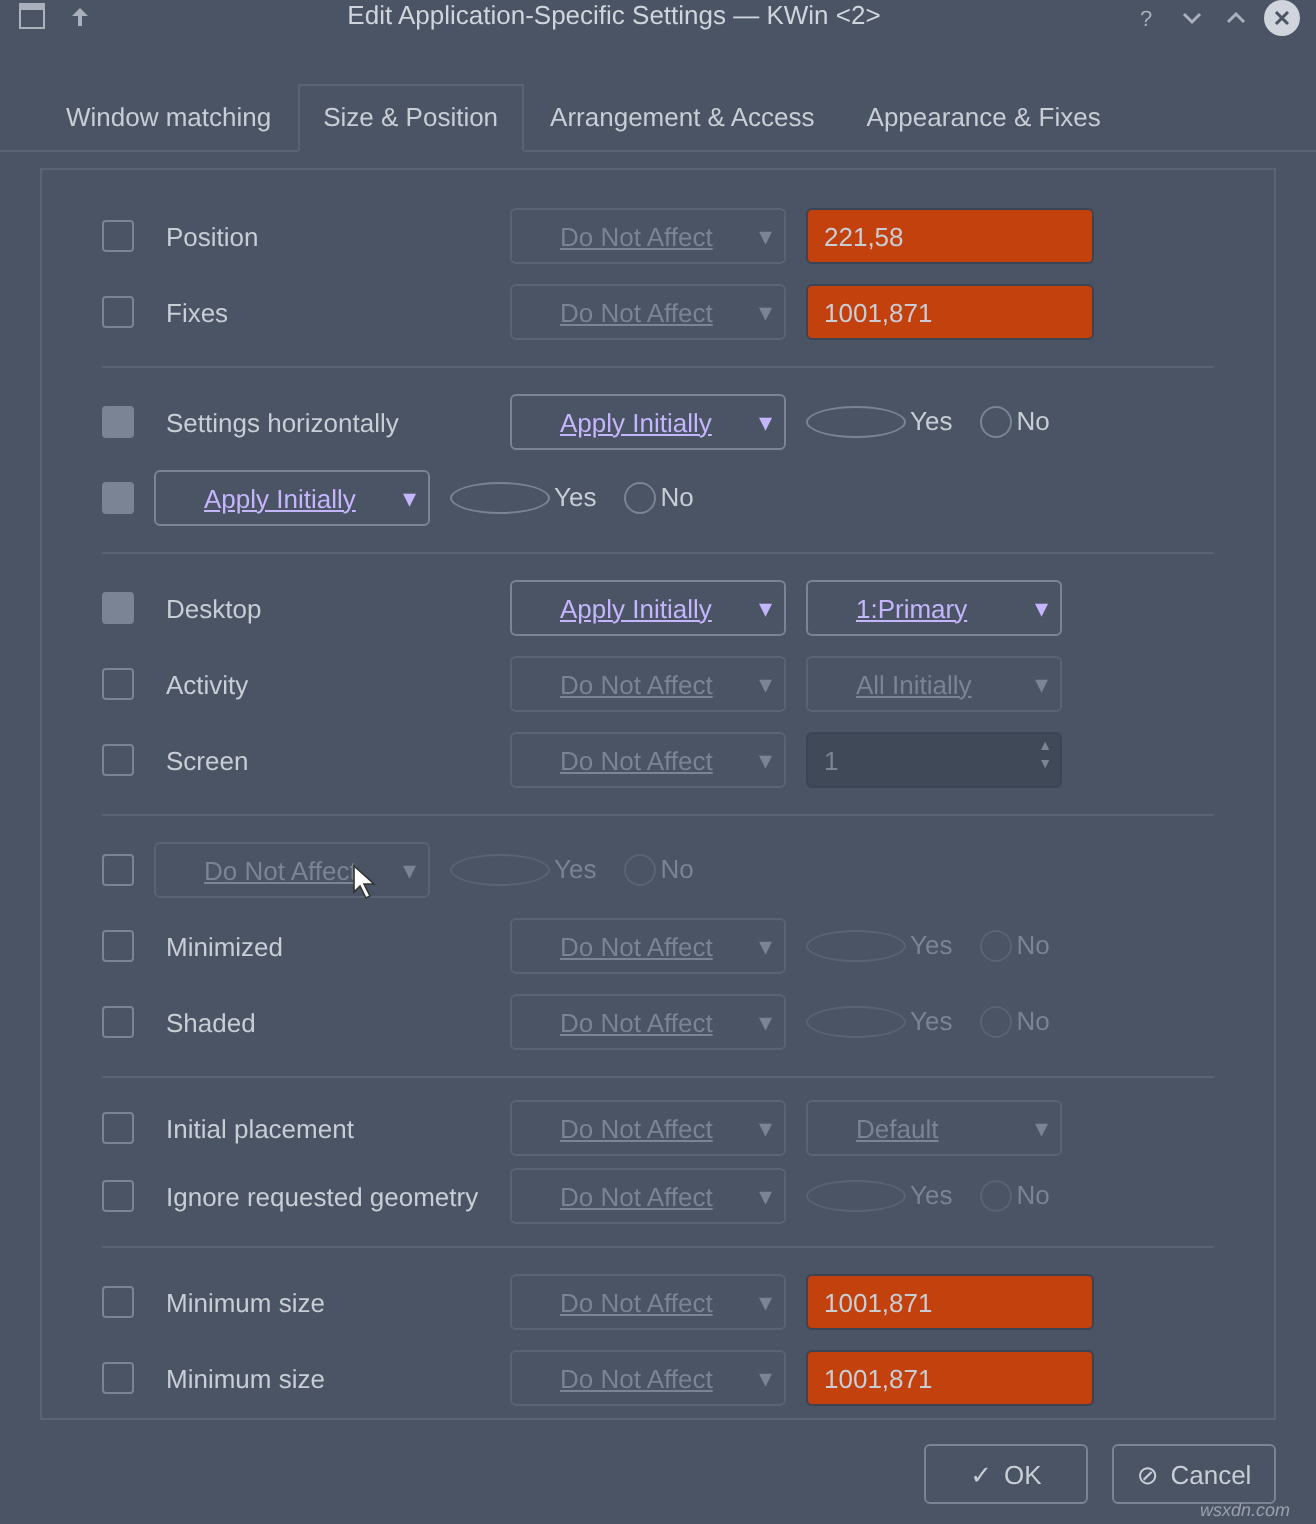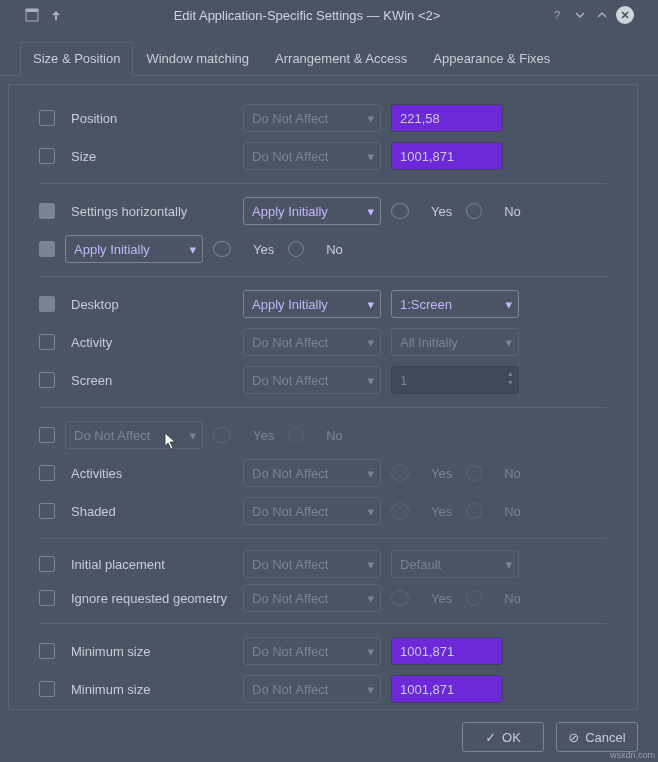--- a/index.html
+++ b/index.html
@@ -6,22 +6,22 @@
 body {
   width: 658px; height: 762px;
   background: #4a5464;
   font-family: sans-serif;
   font-size: 13px;
   color: #c8cdd6;
   overflow: hidden;
 }
 .titlebar {
   height: 30px;
-  display: flex; align-items: center;
-  padding: 0 24px;
+  display: flex; align-items: flex-start;
+  padding: 0 8px;
 }
 .tb-left { display: flex; gap: 8px; align-items: center; }
 .tb-icon { width: 16px; height: 16px; display:flex; align-items:center; justify-content:center; }
 .tb-title { flex: 1; text-align: center; color: #d0d5dd; font-size: 13px; }
 .tb-right { display: flex; gap: 6px; align-items: center; }
 .close-btn {
   width: 18px; height: 18px; border-radius: 50%;
   background: #d0d5dd; color:#4a5464;
   display:flex;align-items:center;justify-content:center;
   font-size:11px; font-weight:bold;
@@ -36,21 +36,21 @@
   color: #c8cdd6;
   border: 1px solid transparent;
   cursor: pointer;
 }
 .tab.active {
   border: 1px solid #5a6374;
   border-bottom: 1px solid #4a5464;
   margin-bottom: -1px;
 }
 .panel {
-  margin: 8px 20px 12px 8px;
+  margin: 8px 20px 12px 20px;
   border: 1px solid #5a6374;
   padding: 14px 30px 14px 30px;
   height: 626px;
   overflow: hidden;
 }
 .row {
   display: flex; align-items: center;
   height: 38px;
   gap: 10px;
 }
@@ -65,41 +65,42 @@
 .lbl {
   width: 168px;
   flex-shrink: 0;
   padding-left: 6px;
 }
 .sel {
   width: 138px; height: 28px;
   border: 1px solid #5a6374;
   border-radius: 3px;
   display: flex; align-items: center;
-  padding: 0 8px;
+  padding: 0 24px;
   flex-shrink: 0;
   position: relative;
+  text-decoration: underline;
 }
 .sel.enabled { border-color:#7a8494; color:#c4b5fd;}
 .sel .caret {
   position: absolute; right: 6px; top: 50%; transform: translateY(-50%);
 }
 .disabled { color: #7a8494; }
 .txt {
-  width: 112px; height: 28px;
+  width: 144px; height: 28px;
   border: 1px solid #3a4454;
-  background: #6d28d9;
+  background: #c2410c;
   border-radius: 3px;
   display: flex; align-items: center;
   padding: 0 8px;
   flex-shrink: 0;
 }
 .radios { display: flex; gap: 14px; align-items:center; }
 .radio {
-  display:flex; align-items:center; gap:22px;
+  display:flex; gap:2px;
 }
 .rdot {
   width:16px; height:16px; border-radius:50%;
   border: 1.5px solid #7a8494;
   display:flex;align-items:center;justify-content:center;
 }
 .rdot.sel::after { content:''; width:8px;height:8px;border-radius:50%;background:#c8cdd6;}
 .rdot.disabled { border-color:#5a6374; }
 .rdot.disabled.sel::after { background:#5a6374; }
 .sel.wide { width: 128px; }
@@ -125,22 +126,22 @@
   display:flex;justify-content:flex-end;gap:12px;
   padding: 0 20px;
 }
 .btn {
   width: 82px; height:30px;
   border:1px solid #7a8494;
   border-radius:3px;
   display:flex;align-items:center;justify-content:center;gap:6px;
 }
 .watermark {
-  position:absolute; right:3px; bottom:2px;
-  font-size:9px; color:#9aa0ac;
+  position:absolute; right:13px; bottom:2px;
+  font-size:9px; color:#9aa0ac;font-style:italic;
 }
 svg { display:block; }
 </style>
 </head>
 <body>
 
 <div class="titlebar">
   <div class="tb-left">
     <span class="tb-icon">
       <svg width="14" height="14" viewBox="0 0 14 14">
@@ -169,40 +170,40 @@
     <span class="tb-icon">
         <svg width="12" height="12">
           <path d="M2 8 L6 4 L10 8" fill="none" stroke="#aab0bc" stroke-width="1.5"></path>
         </svg>
       </span>
     <span class="close-btn">✕</span>
   </div>
 </div>
 
 <div class="tabs">
+  <div class="tab">Window matching</div>
   <div class="tab active">Size &amp; Position</div>
-  <div class="tab">Window matching</div>
   <div class="tab">Arrangement &amp; Access</div>
   <div class="tab">Appearance &amp; Fixes</div>
 </div>
 
 <div class="panel" style="position:relative;">
 
   <div class="row">
     <div class="chk"></div>
     <div class="lbl">Position</div>
     <div class="sel disabled">
         <span>Do Not Affect</span>
         <span class="caret">▾</span>
       </div>
     <div class="txt">221,58</div>
   </div>
   <div class="row">
     <div class="chk"></div>
-    <div class="lbl">Size</div>
+    <div class="lbl">Fixes</div>
     <div class="sel disabled">
         <span>Do Not Affect</span>
         <span class="caret">▾</span>
       </div>
     <div class="txt">1001,871</div>
   </div>
 
   <div class="sep"></div>
 
   <div class="row">
@@ -244,21 +245,21 @@
   <div class="sep"></div>
 
   <div class="row">
     <div class="chk filled"></div>
     <div class="lbl">Desktop</div>
     <div class="sel enabled">
         <span>Apply Initially</span>
         <span class="caret">▾</span>
       </div>
     <div class="sel enabled wide">
-        <span>1:Screen</span>
+        <span>1:Primary</span>
         <span class="caret">▾</span>
       </div>
   </div>
   <div class="row">
     <div class="chk"></div>
     <div class="lbl">Activity</div>
     <div class="sel disabled">
         <span>Do Not Affect</span>
         <span class="caret">▾</span>
       </div>
@@ -297,21 +298,21 @@
           <span class="disabled">Yes</span>
         </div>
       <div class="radio">
           <div class="rdot disabled"></div>
           <span class="disabled">No</span>
         </div>
     </div>
   </div>
   <div class="row">
     <div class="chk"></div>
-    <div class="lbl">Activities</div>
+    <div class="lbl">Minimized</div>
     <div class="sel disabled">
         <span>Do Not Affect</span>
         <span class="caret">▾</span>
       </div>
     <div class="radios disabled">
       <div class="radio">
           <div class="rdot disabled sel"></div>
           <span class="disabled">Yes</span>
         </div>
       <div class="radio">

